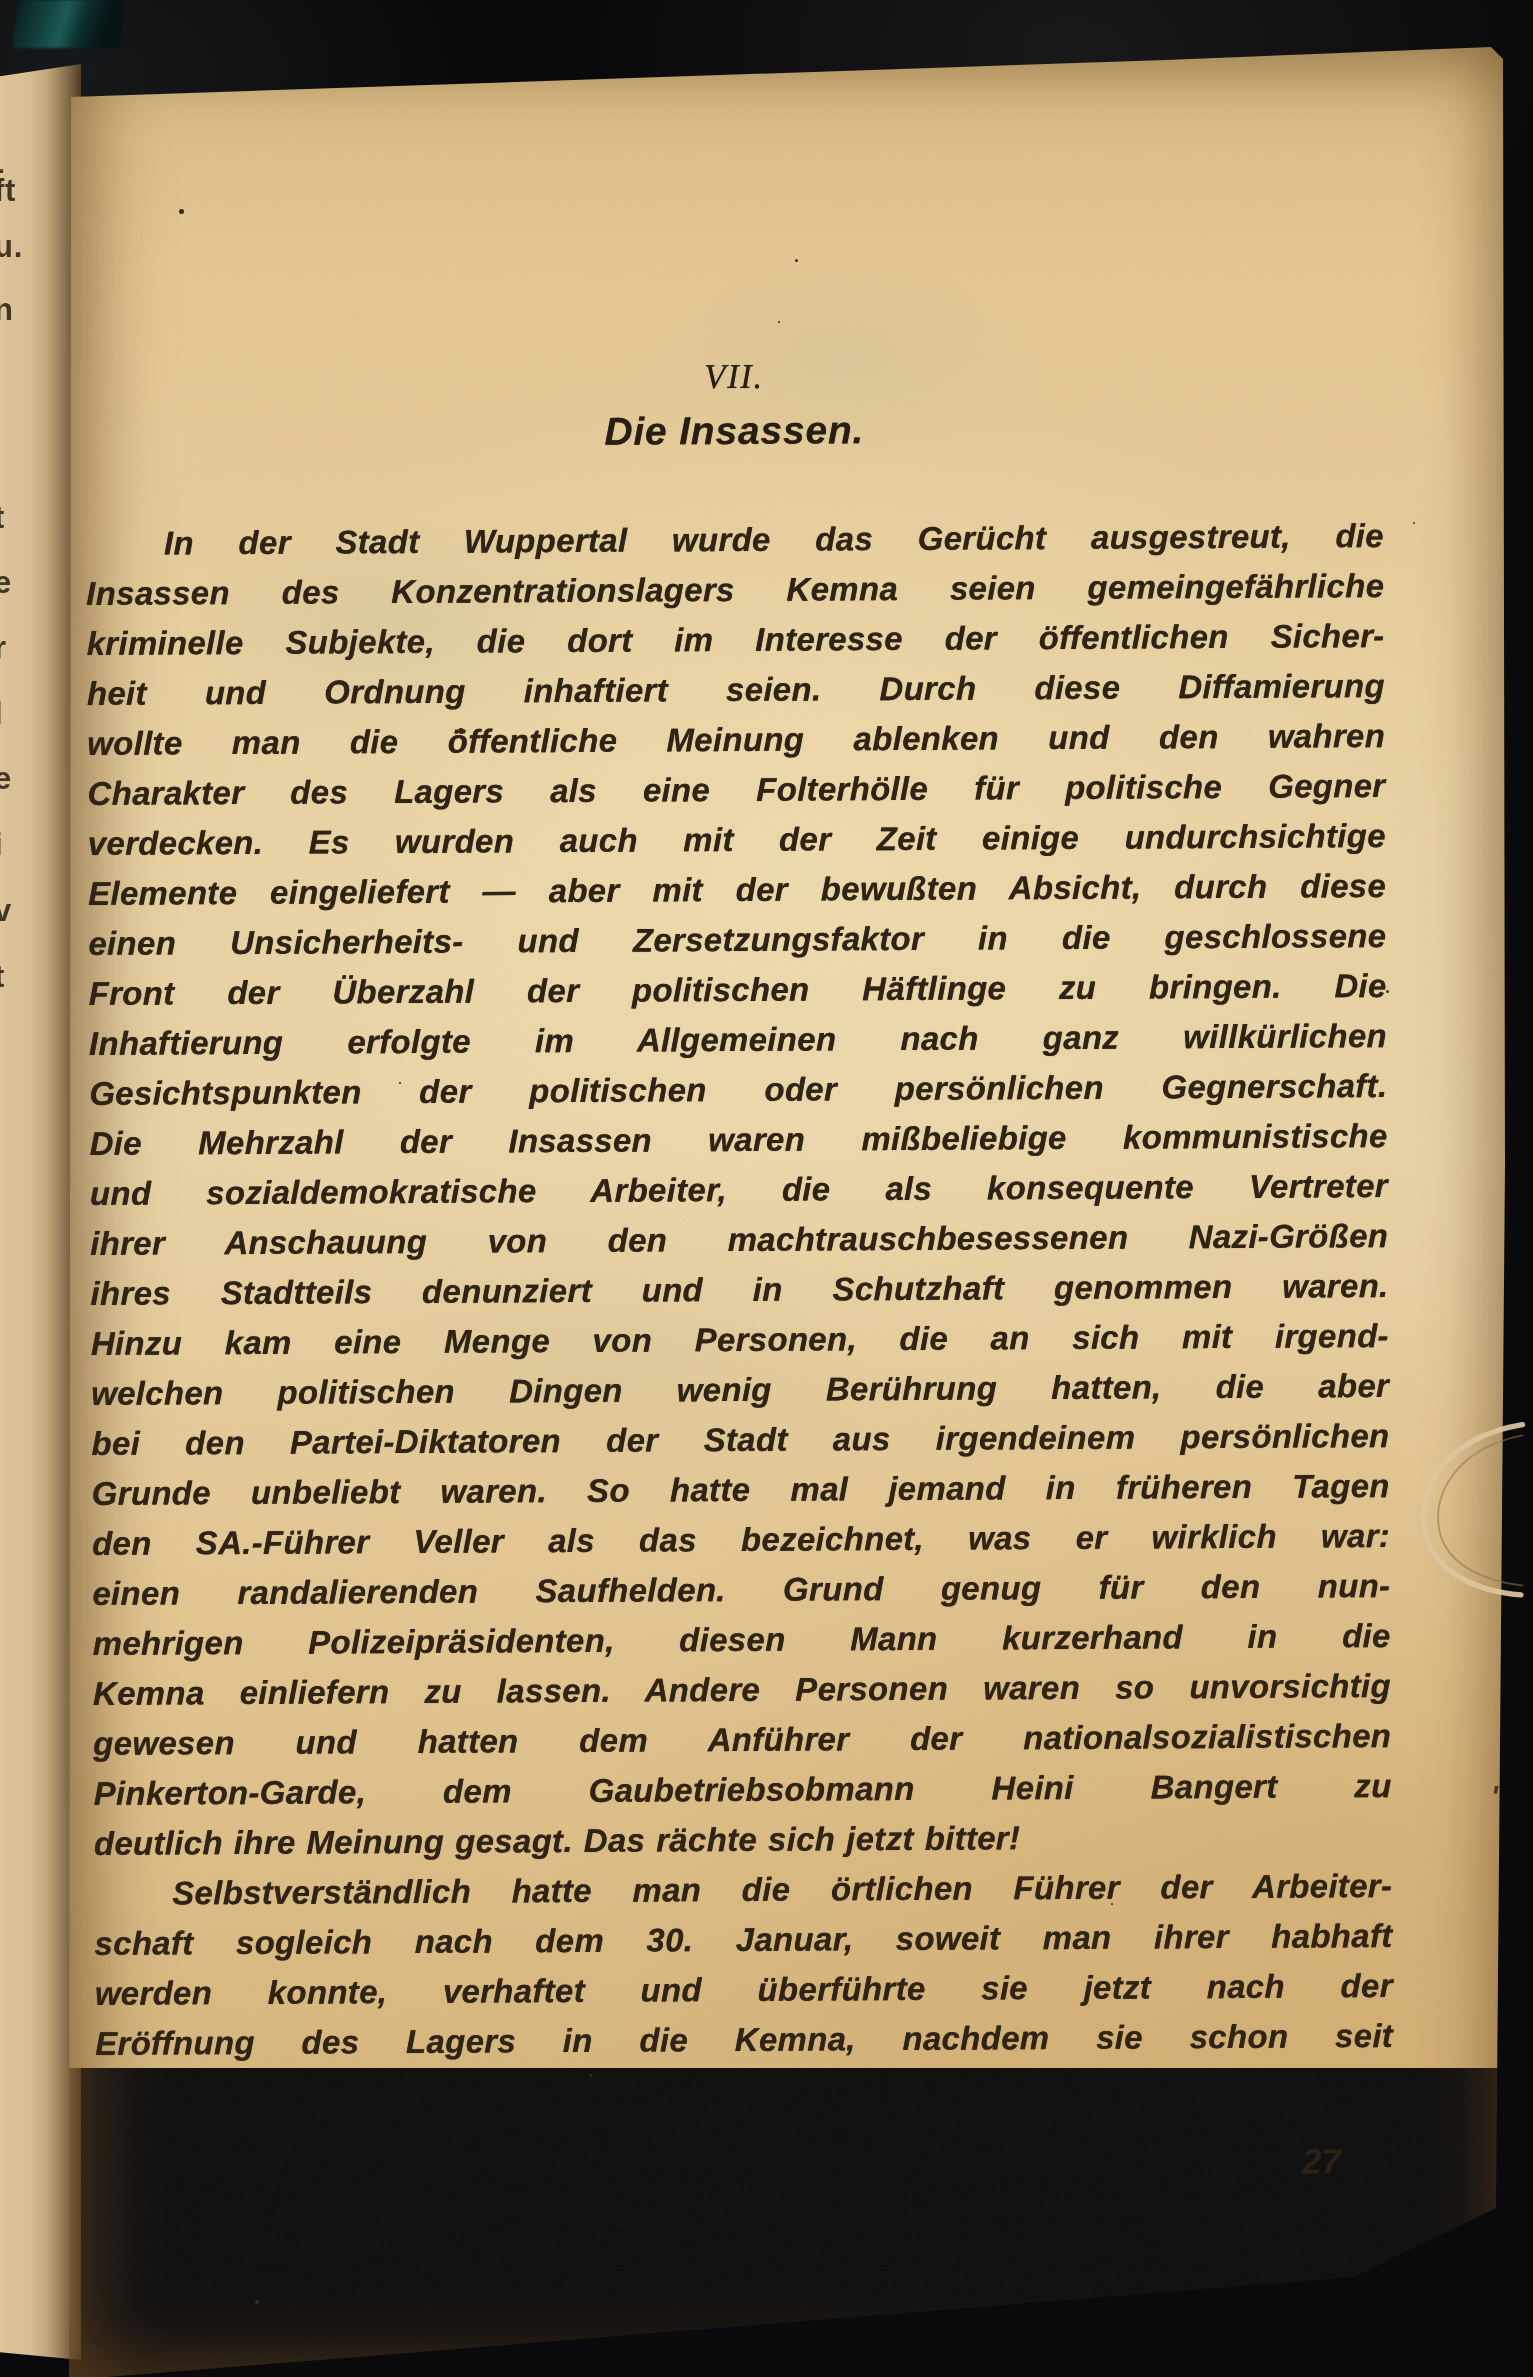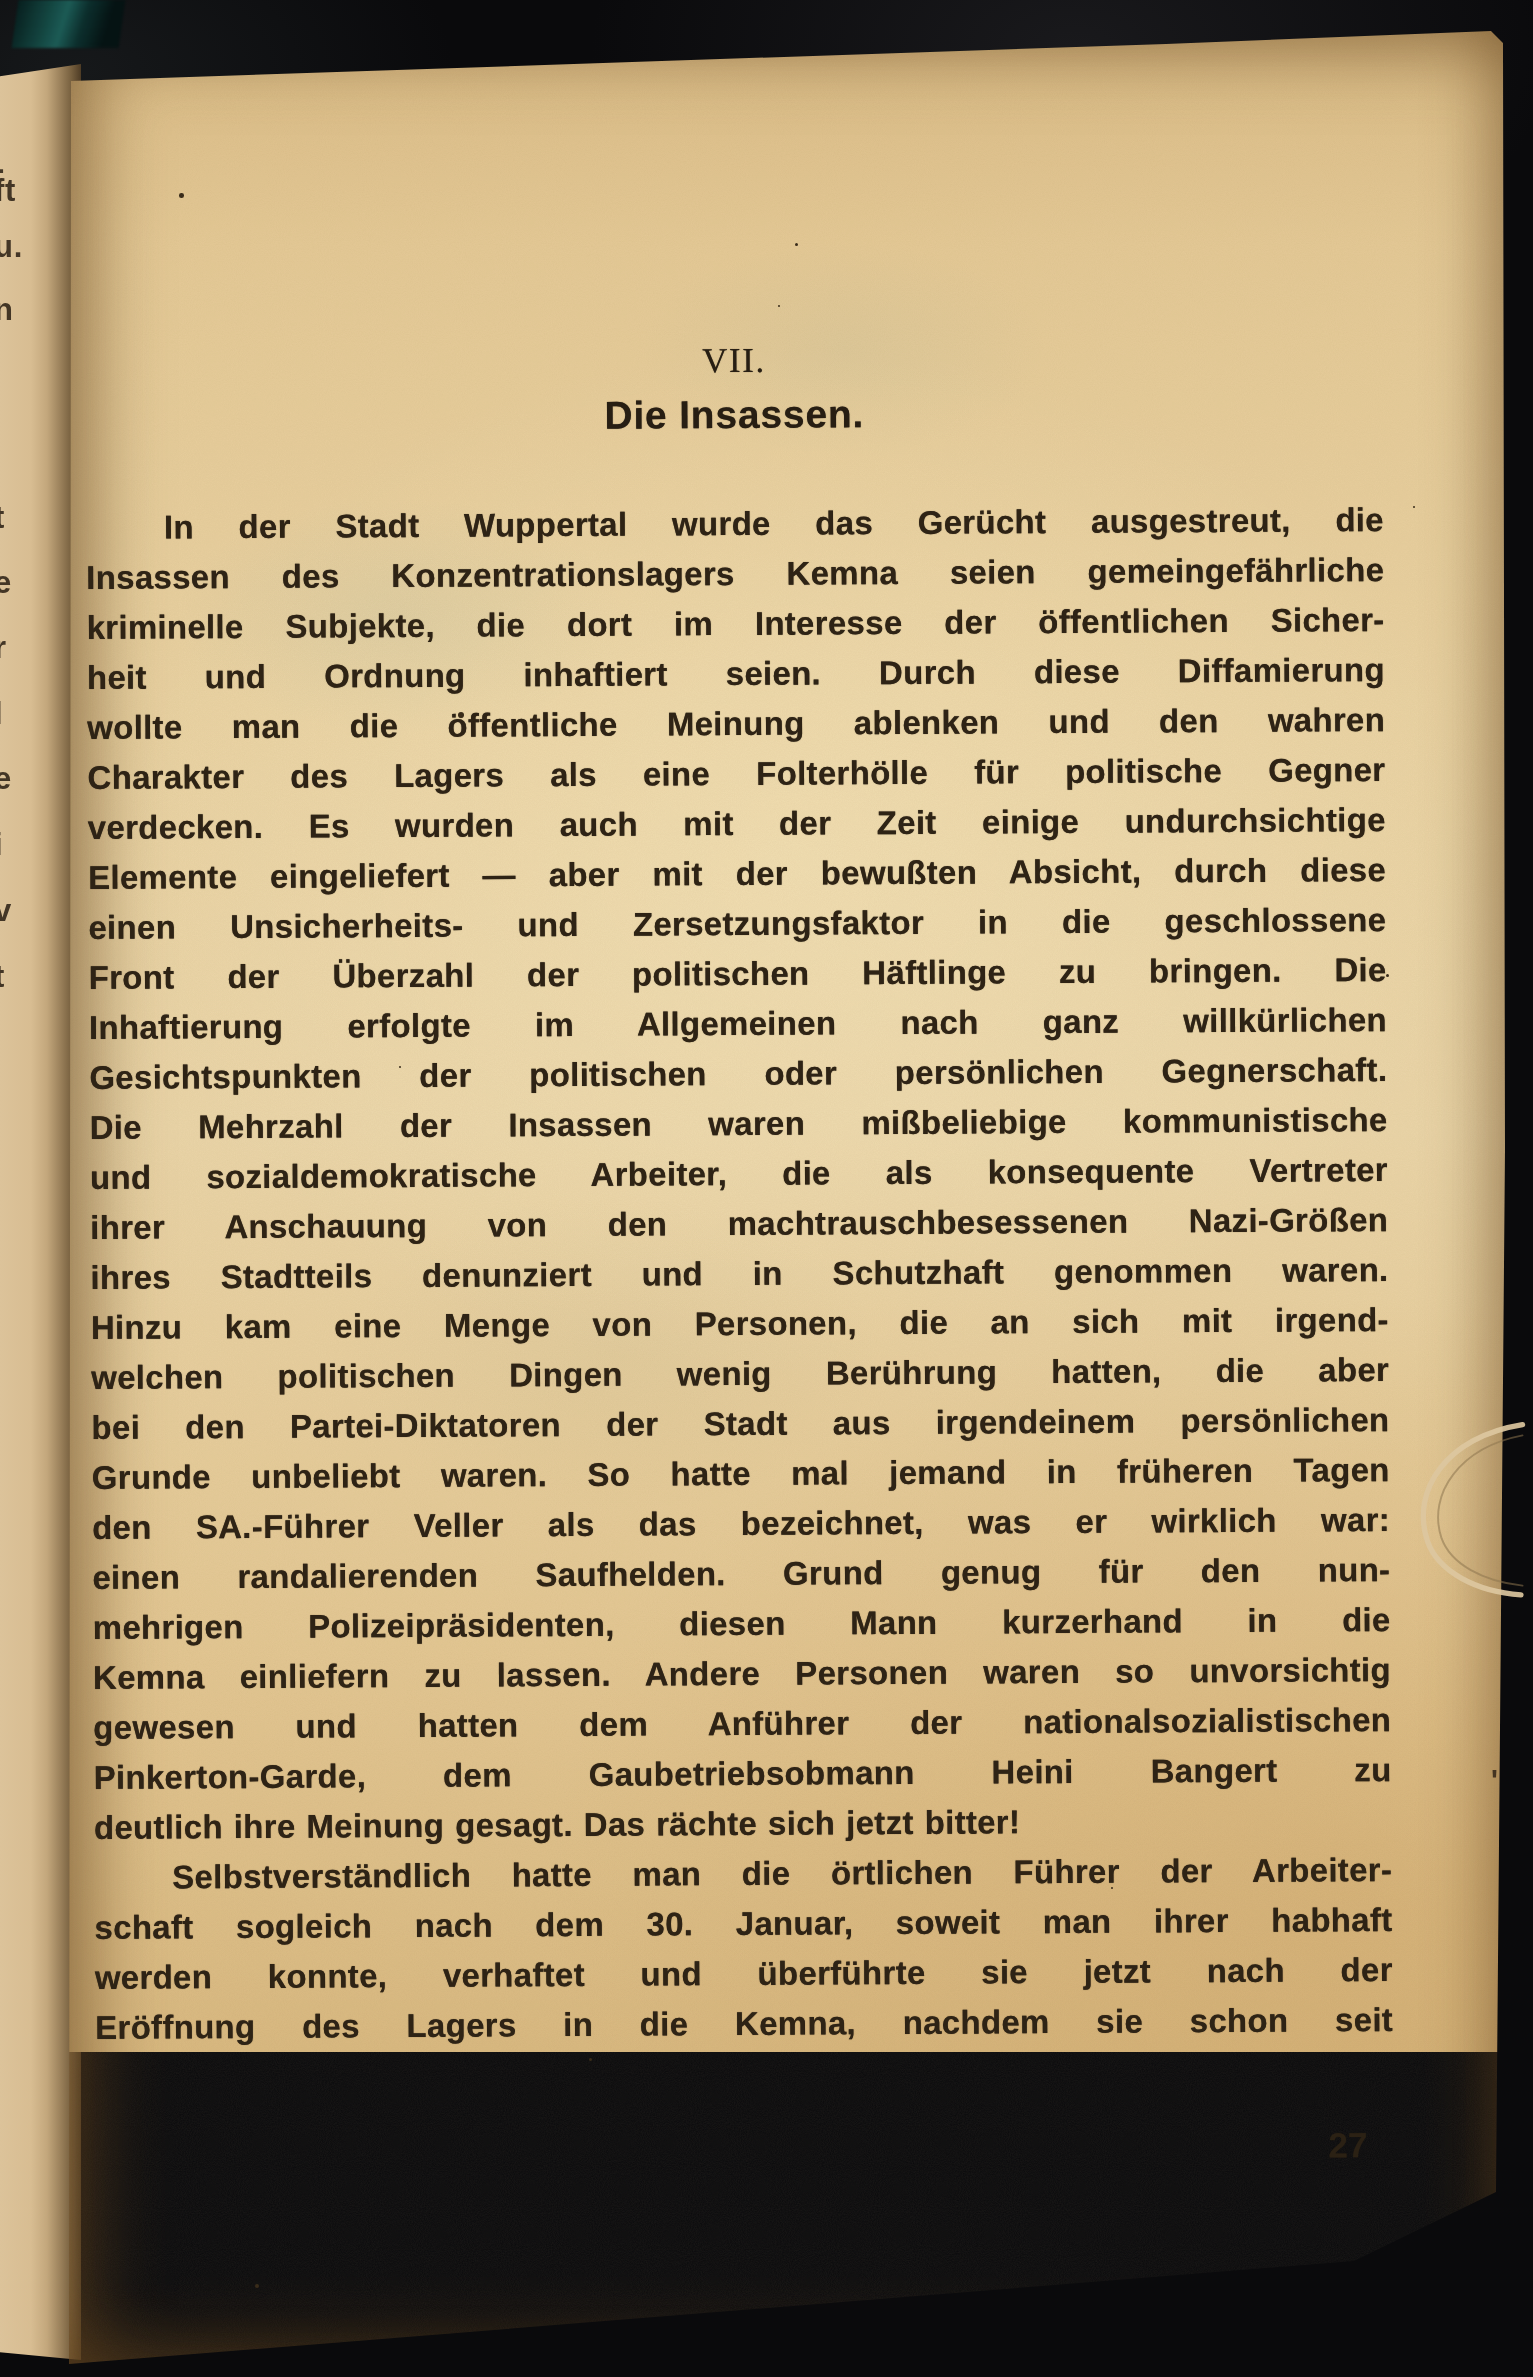--- a/index.html
+++ b/index.html
@@ -16,49 +16,49 @@
     transform:skewX(-8deg);filter:blur(0.8px);opacity:.95;}
 
   
   .under-edge{position:absolute;left:0;top:64px;width:81px;height:2296px;
     background:linear-gradient(90deg,#dcc39a 0%,#d8bd92 38%,#c3a77c 58%,#9c825c 74%,#77603f 88%,#4e3c25 100%);
     clip-path:polygon(0 12.3px,100% 0,100% 100%,0 calc(100% - 7.7px));}
   .mfrag{position:absolute;left:-6.1px;color:#33271a;font-weight:bold;font-size:31px;
     letter-spacing:0.8px;opacity:.9;white-space:pre;}
 
   
-  .sheet{position:absolute;left:0;top:0;width:1534px;height:2052px;
+  .sheet{position:absolute;left:0;top:16px;width:1534px;height:2052px;
     clip-path:polygon(71px 81px,1166px 44px,1491px 31px,1503px 43px,1505px 1150px,1496px 2192px,1354px 2261px,69px 2364px);
     background:
       radial-gradient(322px 169px at 26% 30%, rgba(125,158,148,.10), transparent 70%),
       radial-gradient(291px 153px at 55% 17%, rgba(125,158,148,.08), transparent 70%),
       radial-gradient(383px 230px at 40% 66%, rgba(150,150,120,.07), transparent 70%),
       radial-gradient(920px 690px at 52% 42%, rgba(255,244,205,.30), transparent 75%),
       radial-gradient(1150px 844px at 88% 92%, rgba(186,132,62,.20), transparent 70%),
-      linear-gradient(180deg,#d9ba84 0%,#e4c996 12%,#e9d2a2 34%,#ead5a8 55%,#e3c793 80%,#d9b981 100%);}
+      linear-gradient(180deg,#d9ba84 0%,#e4c996 12%,#e9d2a2 34%,#ead5a8 55%,#e3c793 80%,#d9b981 100%); font-style: italic;}
   .edge-vignette{position:absolute;left:67px;top:29px;width:1439px;height:2336px;
     box-shadow:inset 29px 23px 69px rgba(105,72,32,.55), inset -21.5px -29px 61px rgba(105,72,32,.45);}
   .grain{position:absolute;left:0;top:0;mix-blend-mode:multiply;opacity:.4;z-index:6;pointer-events:none;}
 
   
   .column{position:absolute;left:90px;top:0;width:1298px;height:2377px;
     transform:rotate(-0.35deg);transform-origin:50% 50%;z-index:4;color:#2e2315;}
   .chapter-no{position:absolute;left:0;top:341px;width:100%;text-align:center;
     font-family:"Liberation Serif", serif;font-size:35px;letter-spacing:1.5px;color:#271e13;
     text-shadow:0 0 0.8px rgba(40,30,18,.7);}
   .chapter-title{position:absolute;left:0;top:393px;width:100%;text-align:center;
     font-weight:bold;font-size:39px;letter-spacing:0.8px;color:#271e13;
     text-shadow:0 0 0.8px rgba(40,30,18,.75);}
   .body-text{position:absolute;left:0;top:499px;width:100%;
     text-shadow:0 0 0.8px rgba(40,30,18,.75);}
   .bline{height:50px;line-height:50px;font-size:33px;font-weight:bold;
     letter-spacing:0.3px;word-spacing:1.5px;white-space:nowrap;color:#2e2315;}
   .bline.just{white-space:normal;text-align:justify;text-align-last:justify;}
   .bline.ind{padding-left:78px;}
-  .pageno{position:absolute;left:1206px;top:2129px;width:92px;text-align:center;
+  .pageno{position:absolute;left:1206px;top:2129px;width:92px;text-align:left;
     font-size:35px;font-weight:bold;color:#2b2114;text-shadow:0 0 0.8px rgba(40,30,18,.7);}
 
   .speck{position:absolute;border-radius:50%;background:#3a2c1a;z-index:5;}
   .stray{position:absolute;width:3.1px;height:20px;background:#453522;z-index:5;border-radius:1.5px;}
   .apost{position:absolute;z-index:5;color:#453522;font-size:29px;font-weight:bold;}
 
   .wire{position:absolute;left:1406px;top:1417px;z-index:7;}
 </style>
 </head>
 <body>

